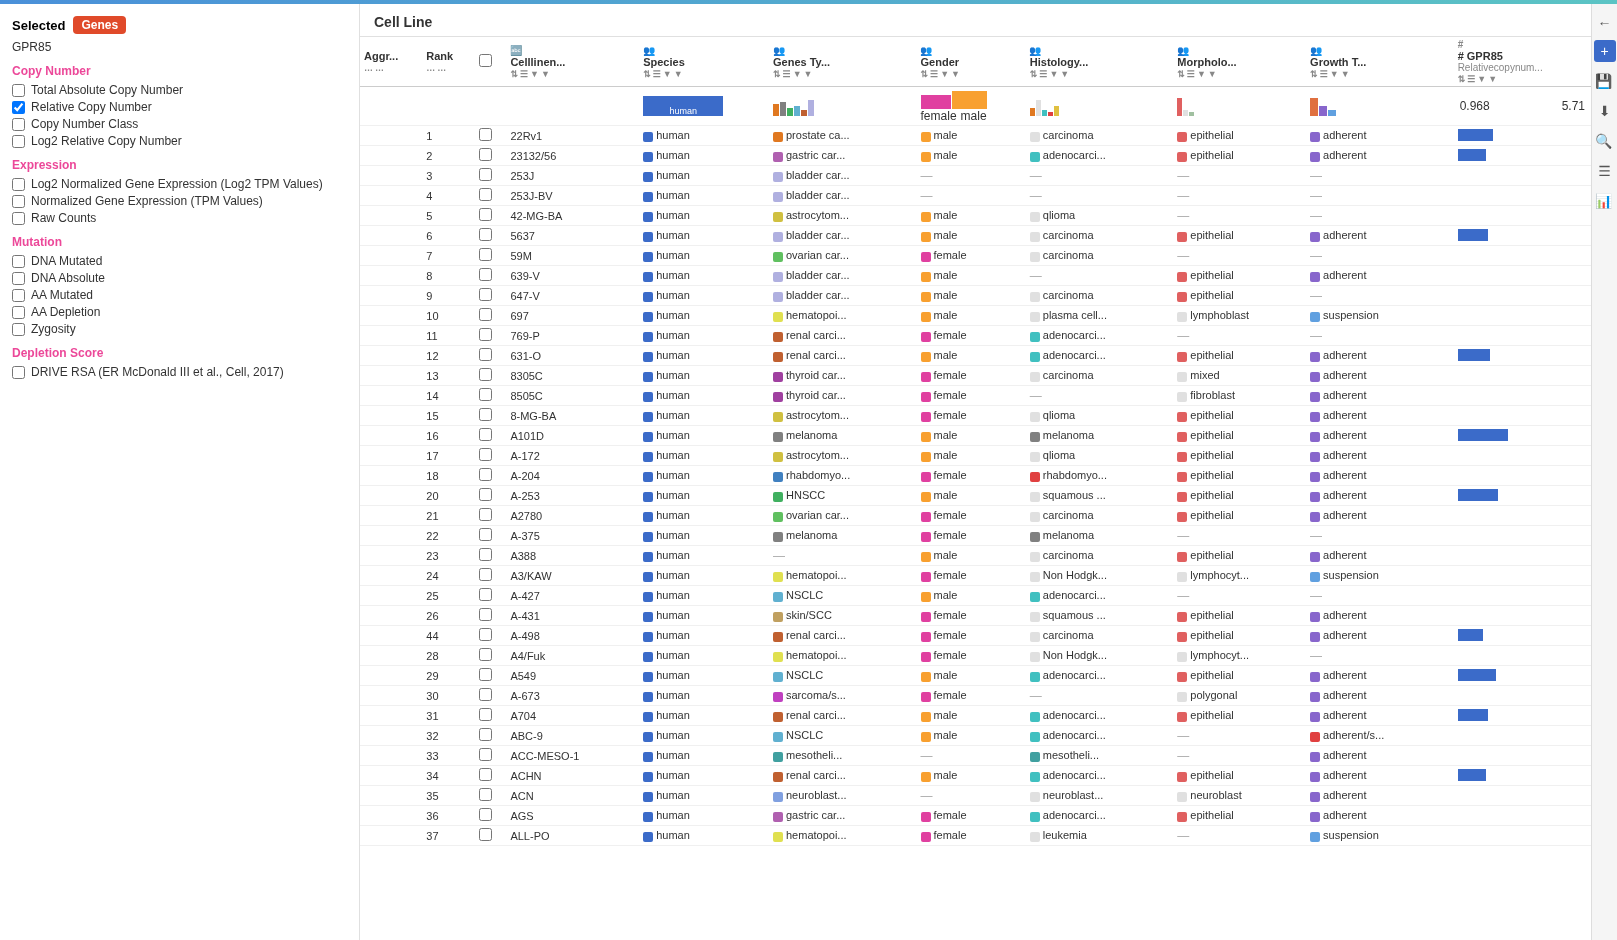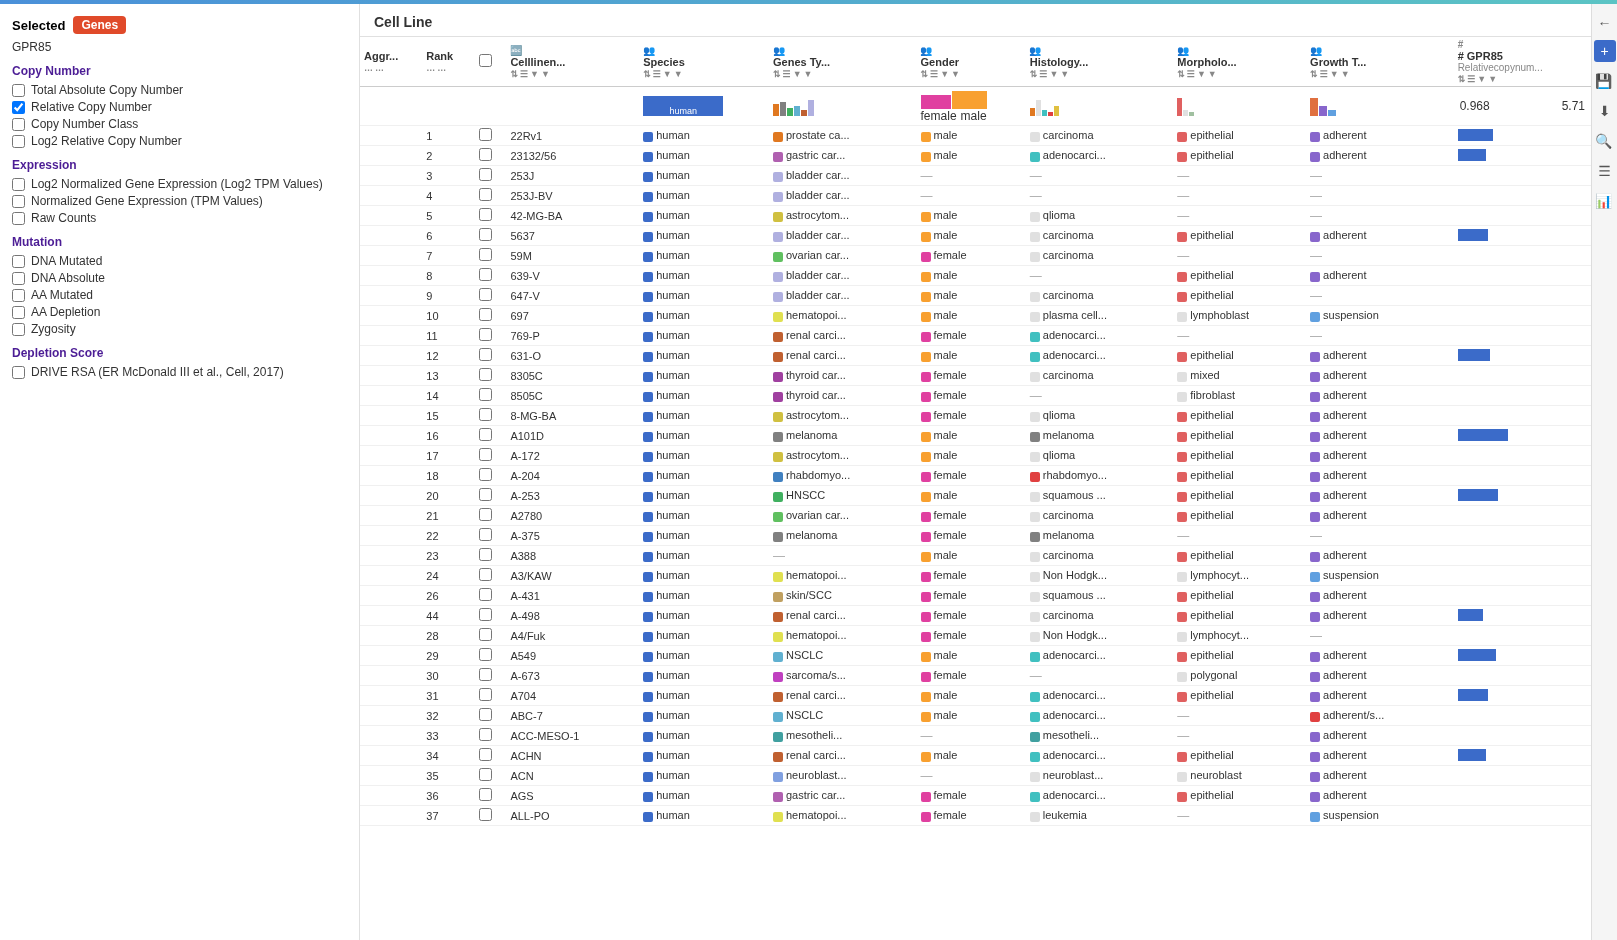--- a/index.html
+++ b/index.html
@@ -4,21 +4,21 @@
   <style>
     * { box-sizing: border-box; margin: 0; padding: 0; font-family: Arial, sans-serif; font-size: 12px; }
     body { background: #fff; display: flex; flex-direction: column; height: 940px; overflow: hidden; }
     .top-bar { height: 4px; background: linear-gradient(to right, #4a90d9, #5bc4c4); width: 100%; }
     .main-container { display: flex; flex: 1; overflow: hidden; }
     .sidebar { width: 360px; min-width: 360px; border-right: 1px solid #e0e0e0; padding: 12px; overflow-y: auto; }
     .selected-header { display: flex; align-items: center; gap: 8px; margin-bottom: 6px; }
     .selected-label { font-weight: bold; font-size: 13px; }
     .genes-badge { background: #e04a2a; color: white; border-radius: 4px; padding: 2px 8px; font-size: 12px; font-weight: bold; }
     .gene-name { font-size: 12px; color: #333; margin-bottom: 10px; }
-    .section-title { font-weight: bold; font-size: 12px; margin: 10px 0 5px 0; color: #4c1d95; }
+    .section-title { font-weight: bold; font-size: 12px; margin: 10px 0 5px 0; color: #ec4899; }
     .checkbox-item { display: flex; align-items: center; gap: 6px; margin: 3px 0; color: #333; }
     .checkbox-item input[type=checkbox] { cursor: pointer; }
     .content-area { flex: 1; display: flex; flex-direction: column; overflow: hidden; }
     .cell-line-header { padding: 10px 14px 6px; font-size: 14px; font-weight: bold; color: #333; border-bottom: 1px solid #e0e0e0; }
     .table-wrapper { flex: 1; overflow: auto; }
     table { border-collapse: collapse; width: 100%; }
     thead tr { background: #fff; }
     th { position: sticky; top: 0; background: #fff; z-index: 10; border-bottom: 1px solid #ccc; padding: 2px 4px; text-align: left; white-space: nowrap; font-size: 11px; font-weight: bold; color: #333; }
     td { padding: 2px 4px; white-space: nowrap; font-size: 11px; color: #333; border-bottom: 1px solid #f0f0f0; }
     .col-aggr { width: 30px; }
@@ -920,20 +920,47 @@
     </td>
     <td class="col-growth">
       <span class="color-dot" style="background:#60a0e0"></span>suspension
     </td>
     <td class="col-gpr85">
       
     </td>
   </tr>
             <tr>
     <td class="col-aggr"></td>
+    <td class="col-rank">25</td>
+    <td class="col-checkbox"><input type="checkbox" style=""></td>
+    <td class="col-cellline">A-427</td>
+    <td class="col-species">
+      <span class="color-dot" style="background:#3b6bc9"></span>human
+    </td>
+    <td class="col-tumor">
+      <span class="color-dot" style="background:#60b0d0"></span>NSCLC
+    </td>
+    <td class="col-gender">
+      <span class="color-dot" style="background:#f8a030"></span>male
+    </td>
+    <td class="col-histology">
+      <span class="color-dot" style="background:#40c0c0"></span>adenocarci...
+    </td>
+    <td class="col-morphology">
+      <span style="color:#aaa">—</span>
+    </td>
+    <td class="col-growth">
+      <span style="color:#aaa">—</span>
+    </td>
+    <td class="col-gpr85">
+      
+    </td>
+  </tr>
+            <tr>
+    <td class="col-aggr"></td>
     <td class="col-rank">26</td>
     <td class="col-checkbox"><input type="checkbox" style=""></td>
     <td class="col-cellline">A-431</td>
     <td class="col-species">
       <span class="color-dot" style="background:#3b6bc9"></span>human
     </td>
     <td class="col-tumor">
       <span class="color-dot" style="background:#c0a060"></span>skin/SCC
     </td>
     <td class="col-gender">
@@ -1084,21 +1111,21 @@
       <span class="color-dot" style="background:#8866cc"></span>adherent
     </td>
     <td class="col-gpr85">
       <div style="display:inline-block; width:30px; height:12px; background:#3b6bc9;"></div>
     </td>
   </tr>
             <tr>
     <td class="col-aggr"></td>
     <td class="col-rank">32</td>
     <td class="col-checkbox"><input type="checkbox" style=""></td>
-    <td class="col-cellline">ABC-7</td>
+    <td class="col-cellline">ABC-9</td>
     <td class="col-species">
       <span class="color-dot" style="background:#3b6bc9"></span>human
     </td>
     <td class="col-tumor">
       <span class="color-dot" style="background:#60b0d0"></span>NSCLC
     </td>
     <td class="col-gender">
       <span class="color-dot" style="background:#f8a030"></span>male
     </td>
     <td class="col-histology">

